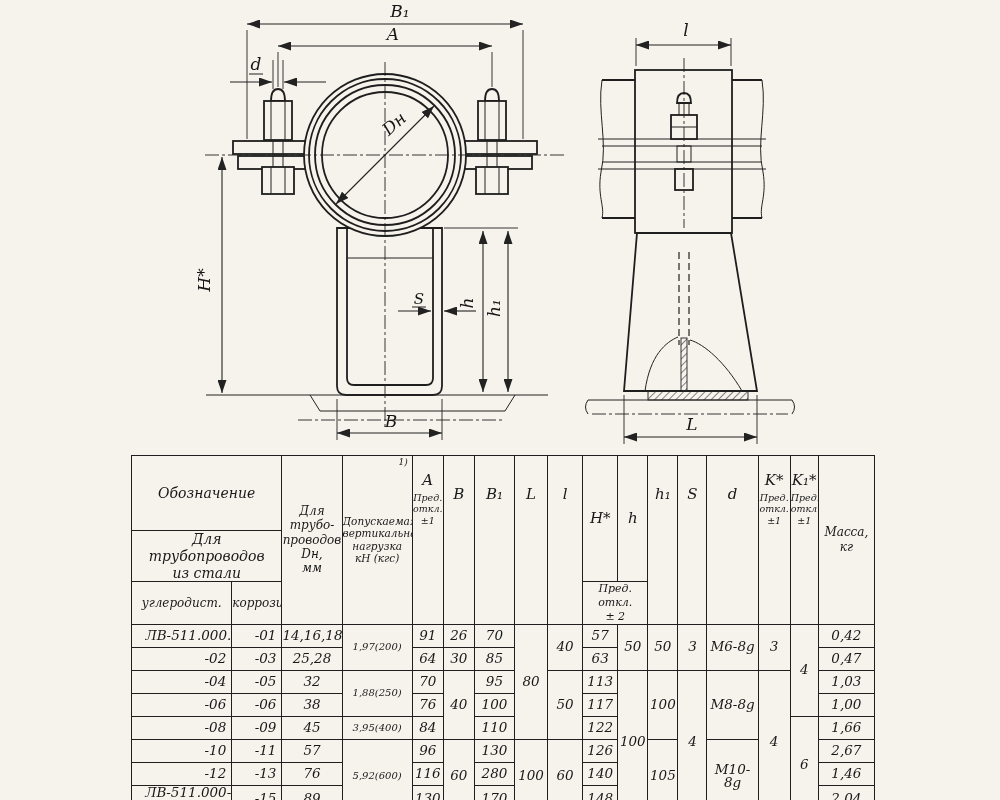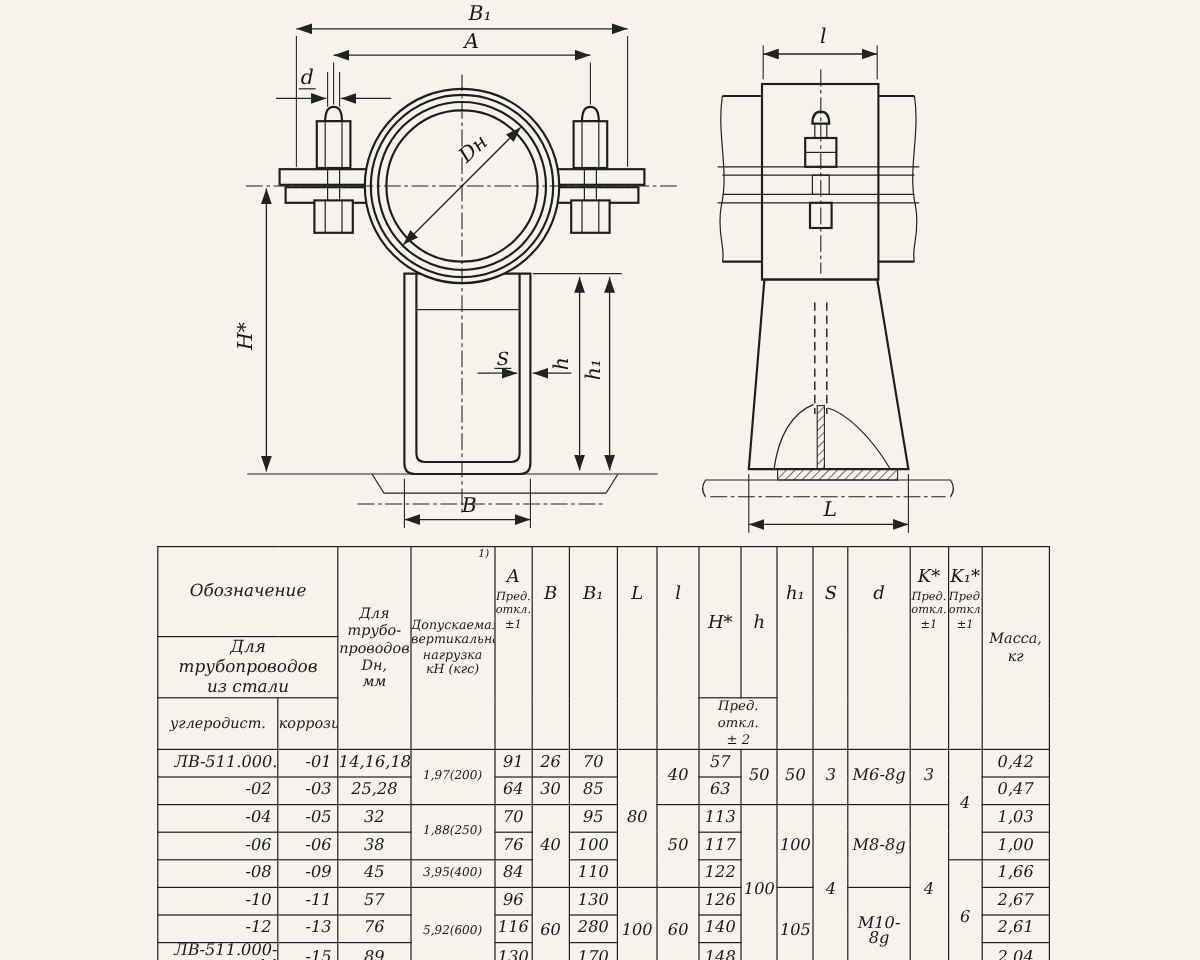--- a/index.html
+++ b/index.html
@@ -373,21 +373,21 @@
     <td rowspan="3">М10-8g</td>
     <td>2,67</td>
   </tr>
   <tr>
     <td class="des">-12</td>
     <td class="des">-13</td>
     <td>76</td>
     <td>116</td>
     <td>280</td>
     <td>140</td>
-    <td>2,61</td>
+    <td>1,46</td>
   </tr>
   <tr>
     <td class="desl">ЛВ-511.000-14</td>
     <td class="des">-15</td>
     <td>89</td>
     <td>130</td>
     <td>170</td>
     <td>148</td>
     <td>2,04</td>
   </tr>

